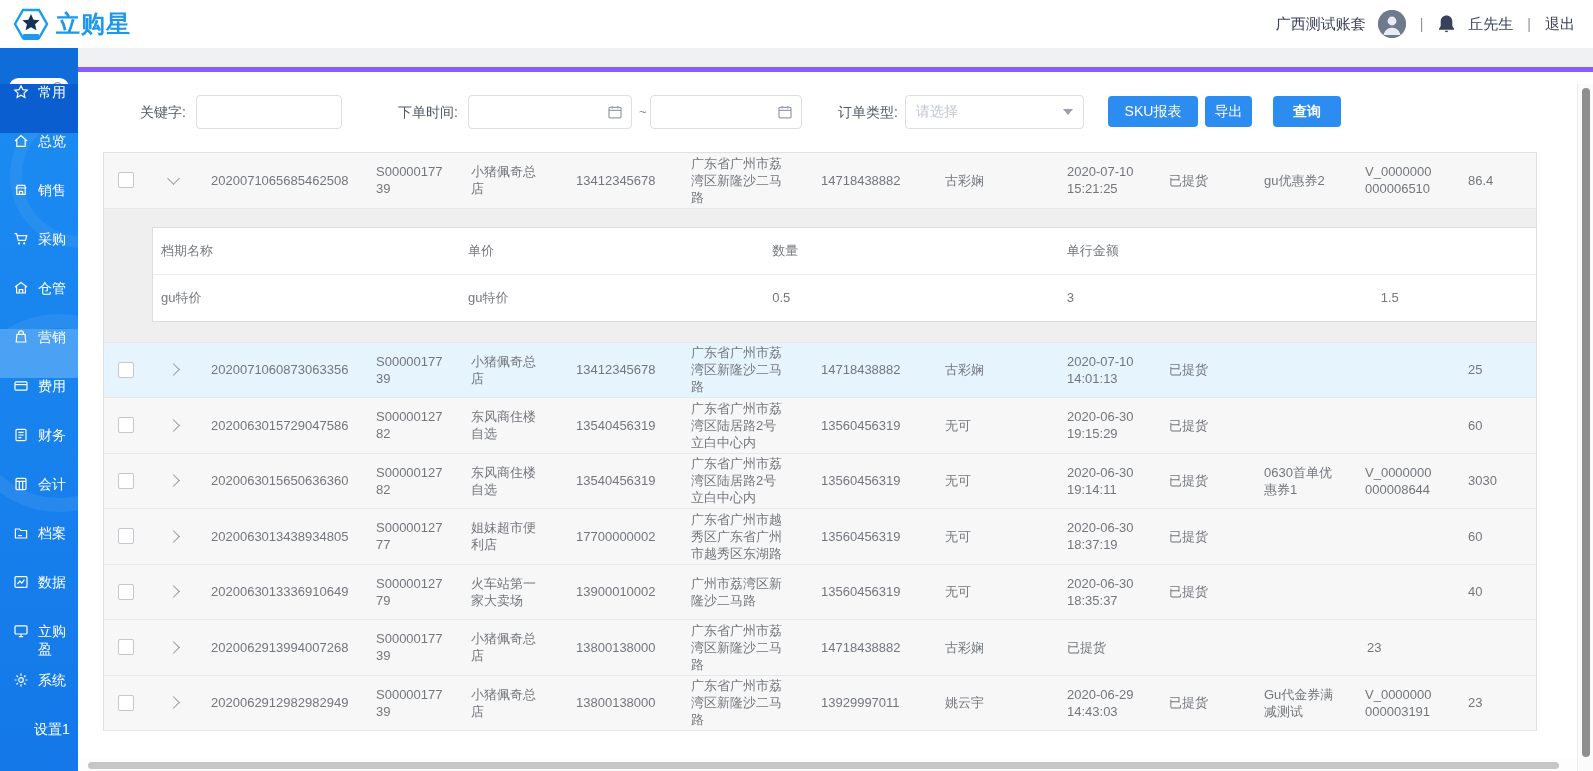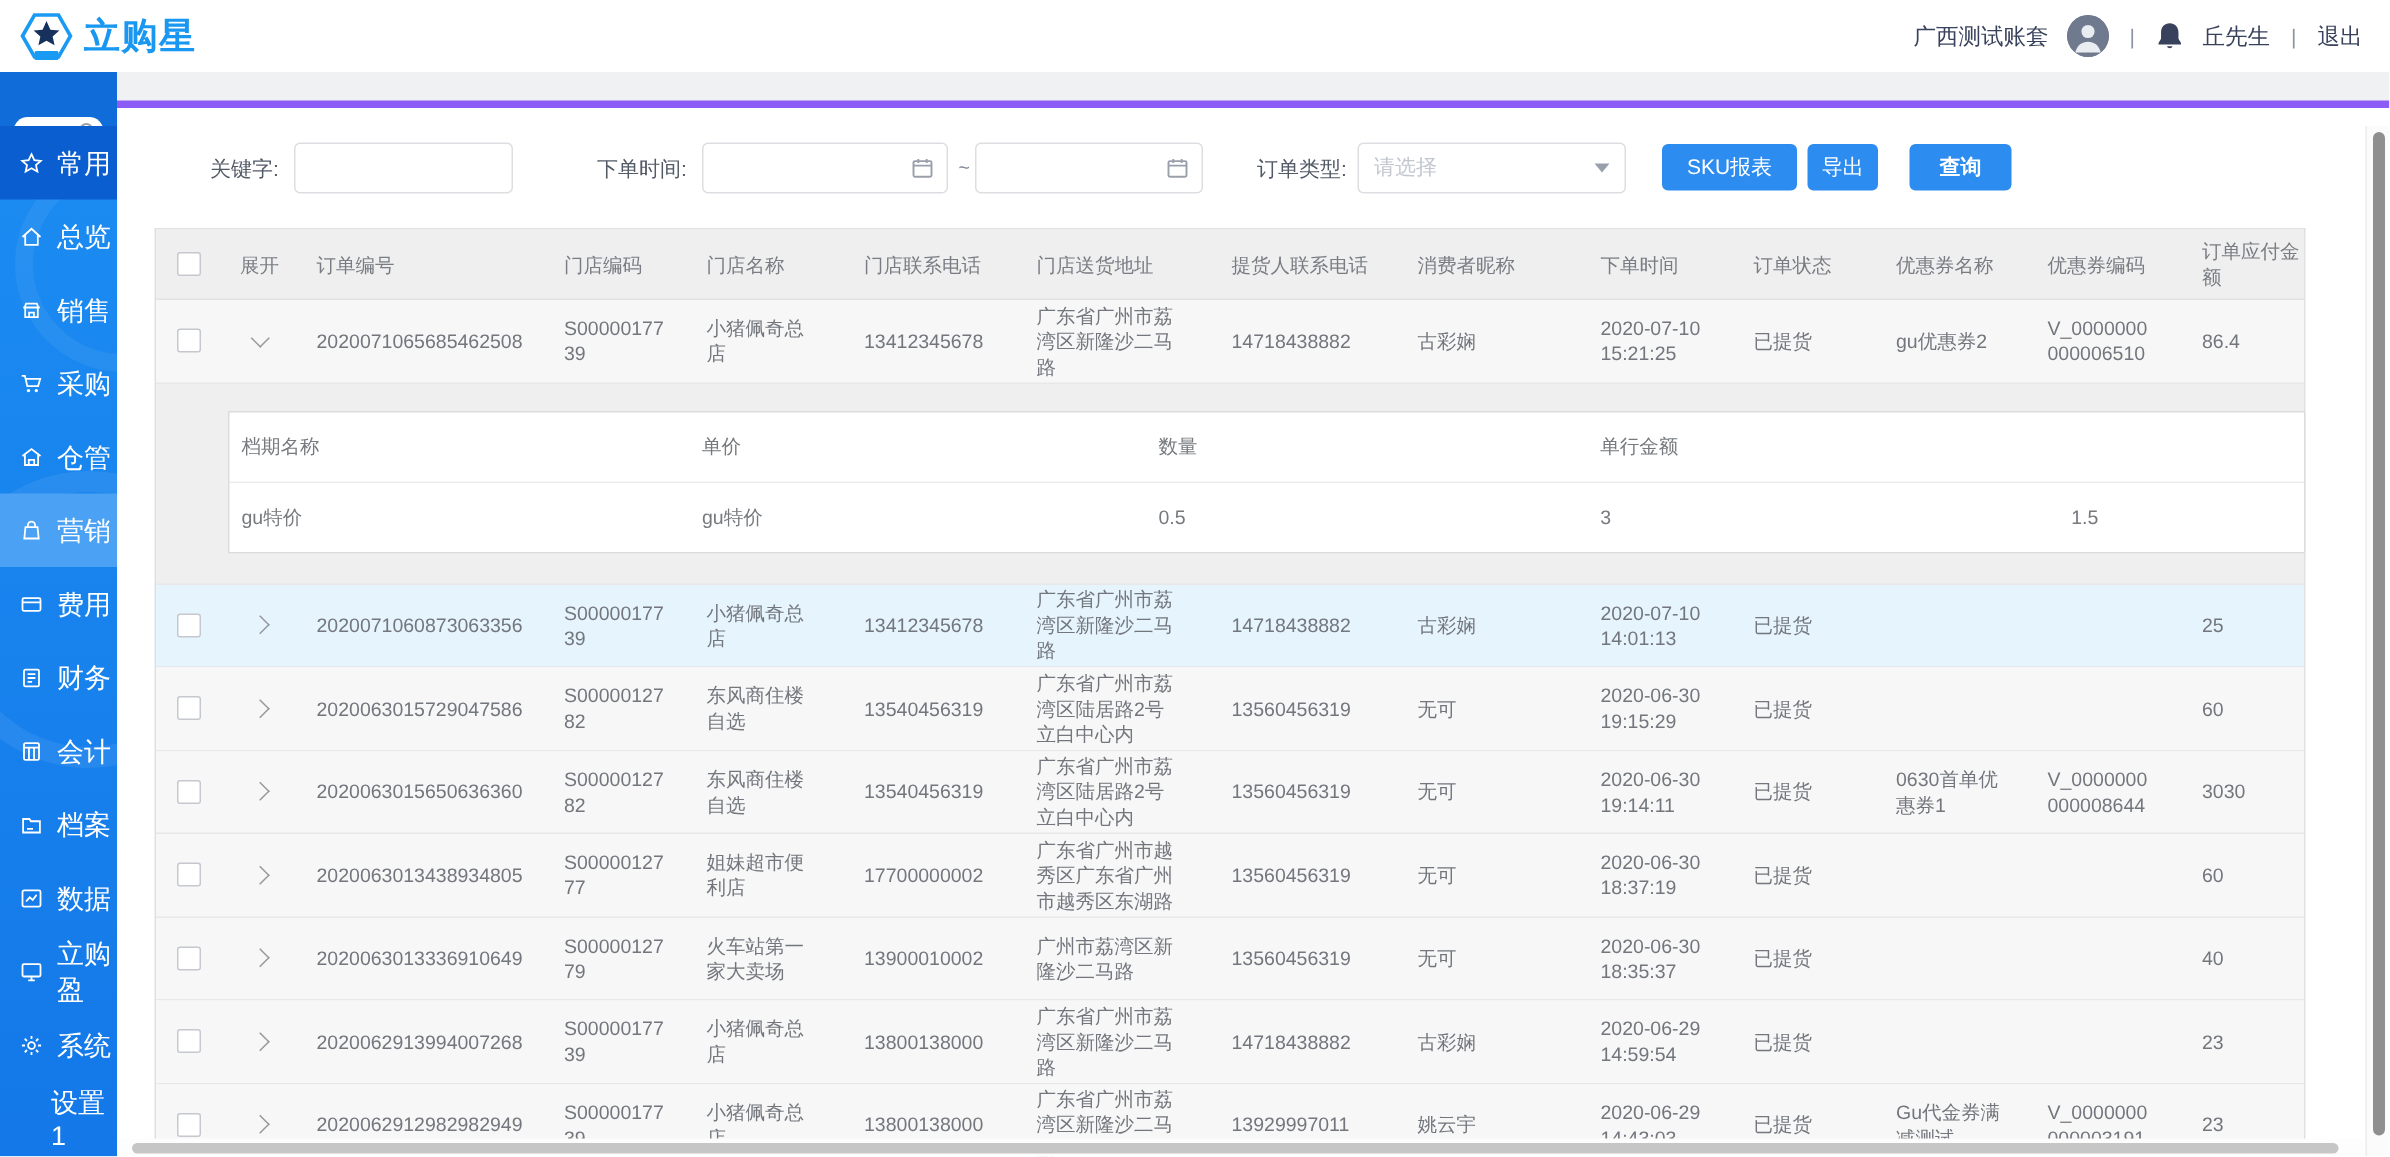--- a/index.html
+++ b/index.html
@@ -22,21 +22,21 @@
   .tab .close{margin-left:9px;color:#9aa0a8;font-size:13px;line-height:1;}
   .tab.home{width:95px;}
   .tab.w{width:124px;}
   .tab.active{background:#fff;color:#2d8cf0;border-bottom:3px solid #2d8cf0;}
   .tab.active .close{color:#9fb6cc;}
 
   
   .sidebar{position:absolute;left:0;top:84px;bottom:0;width:78px;background:linear-gradient(180deg,#1b8cf2 0%,#1478e8 100%);overflow:hidden;}
   .sidebar::before{content:"";position:absolute;left:-40px;top:230px;width:170px;height:170px;border:14px solid rgba(255,255,255,0.07);border-radius:50%;}
   .sidebar::after{content:"";position:absolute;left:10px;top:20px;width:120px;height:120px;border:12px solid rgba(255,255,255,0.06);border-radius:50%;}
-  .side-item{position:relative;z-index:2;height:49px;display:flex;align-items:center;padding-left:13px;color:#fff;font-size:18px;gap:9px;cursor:pointer;box-sizing:border-box;}
+  .side-item{position:relative;z-index:2;height:49px;display:flex;align-items:flex-start;padding-left:13px;color:#fff;font-size:14px;gap:9px;cursor:pointer;box-sizing:border-box;}
   .side-item.first{background:#0b5ecf;}
   .side-item.current{background:#4ba1f3;}
   .side-item.noicon{padding-left:34px;}
   .side-item svg{flex:0 0 16px;}
 
   
   .content{position:absolute;left:78px;top:84px;right:0;bottom:0;background:#fff;overflow:hidden;}
 
   
   .filters{position:relative;height:68px;}
@@ -261,38 +261,20 @@
         <span>请选择</span>
         <span class="sel-arrow"></span>
       </span>
 
       <button class="fbtn" style="left:1030px;width:90px;">SKU报表</button>
       <button class="fbtn" style="left:1127px;width:47px;">导出</button>
       <button class="fbtn" style="left:1195px;width:68px;font-weight:bold;">查询</button>
     </div>
 
     <div class="table-wrap">
-      <div class="thead">
-        <div class="cell c-cb">
-            <span class="cb"></span>
-          </div>
-        <div class="cell c-exp">展开</div>
-        <div class="cell">订单编号</div>
-        <div class="cell c-code">门店编码</div>
-        <div class="cell c-name">门店名称</div>
-        <div class="cell">门店联系电话</div>
-        <div class="cell c-addr">门店送货地址</div>
-        <div class="cell">提货人联系电话</div>
-        <div class="cell">消费者昵称</div>
-        <div class="cell c-time">下单时间</div>
-        <div class="cell">订单状态</div>
-        <div class="cell c-cpname">优惠券名称</div>
-        <div class="cell c-cpcode">优惠券编码</div>
-        <div class="cell c-amount">订单应付金额</div>
-      </div>
       <div id="tbody">
           <div class="trow">
     <div class="cell c-cb">
               <span class="cb"></span>
             </div>
     <div class="cell c-exp">
               <span class="chev open"></span>
             </div>
     <div class="cell">2020071065685462508</div>
     <div class="cell c-code">S0000017739</div>
@@ -431,21 +413,20 @@
     <div class="cell c-exp">
               <span class="chev"></span>
             </div>
     <div class="cell">2020062913994007268</div>
     <div class="cell c-code">S0000017739</div>
     <div class="cell c-name">小猪佩奇总店</div>
     <div class="cell">13800138000</div>
     <div class="cell c-addr">广东省广州市荔湾区新隆沙二马路</div>
     <div class="cell">14718438882</div>
     <div class="cell">古彩娴</div>
-    <div class="cell c-time">2020-06-29 14:59:54</div>
     <div class="cell">已提货</div>
     <div class="cell c-cpname"></div>
     <div class="cell c-cpcode"></div>
     <div class="cell c-amount">23</div>
   </div>
           <div class="trow">
     <div class="cell c-cb">
               <span class="cb"></span>
             </div>
     <div class="cell c-exp">

